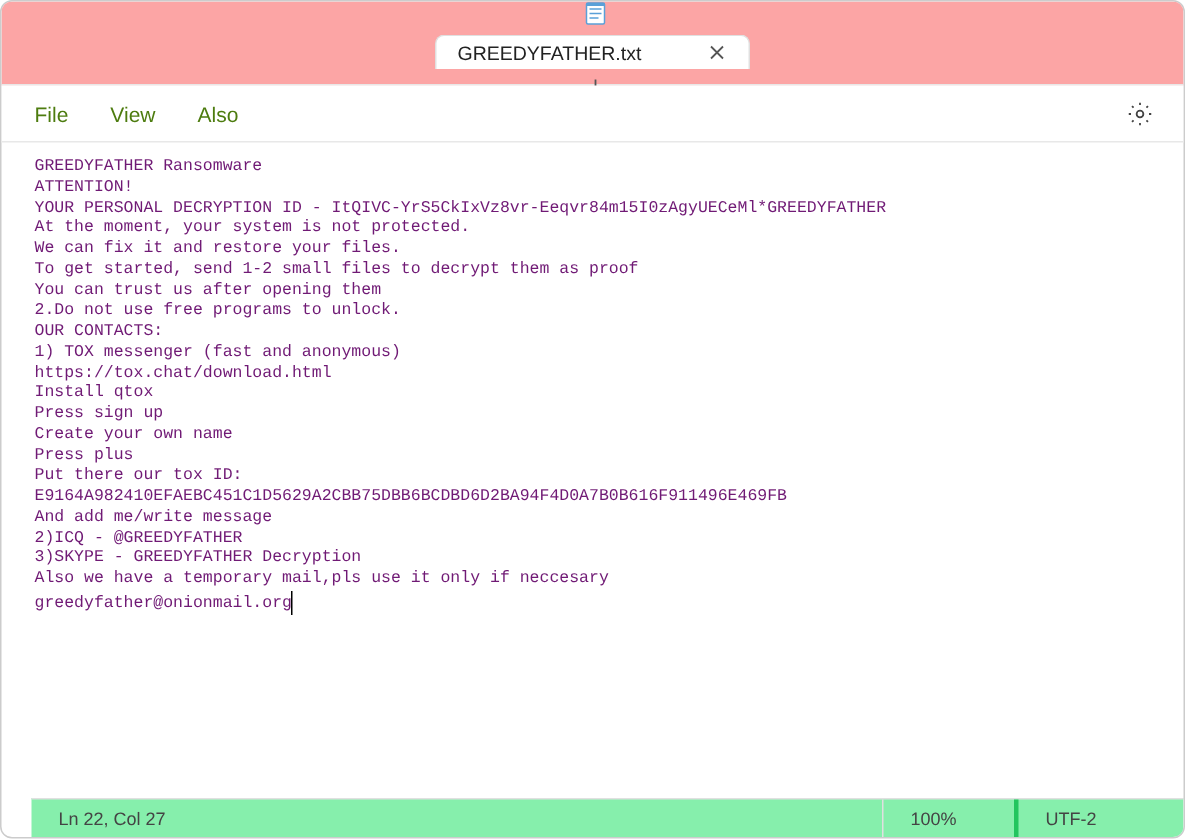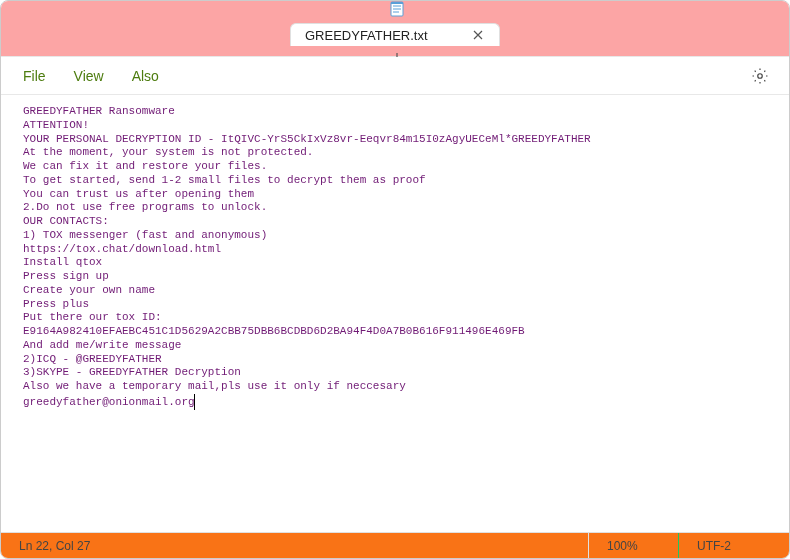--- a/index.html
+++ b/index.html
@@ -113,28 +113,29 @@
       color: #701a75;
       white-space: pre-wrap;
       overflow: hidden;
       position: relative;
     }
     .editor-line { display: block; white-space: pre; }
     .statusbar {
       display: flex;
       align-items: flex-start;
       height: 26px;
-      background: #f97316;
+      background: #86efac;
       border-top: 1px solid #e0e0e0;
       font-size: 12px;
       color: #444;
+      margin-left: 20px;
     }
     .status-cell {
       padding: 0 18px;
-      border-right: 1px solid #22c55e;
+      border-right: 3px solid #22c55e;
       height: 100%;
       display: flex;
       align-items: center;
     }
     .status-cell:first-child { flex: 1; border-right: 1px solid #e0e0e0; }
     .status-cell:last-child { border-right: none; }
     .cursor-bar {
       display: inline-block;
       width: 1px;
       height: 16px;

